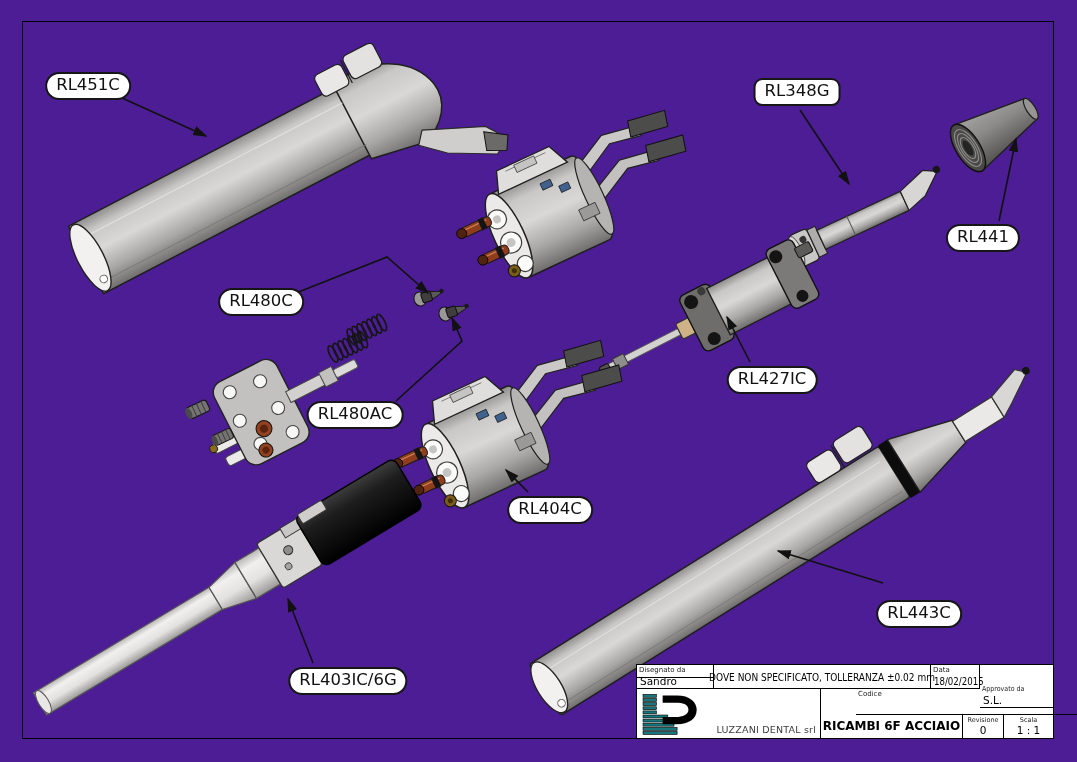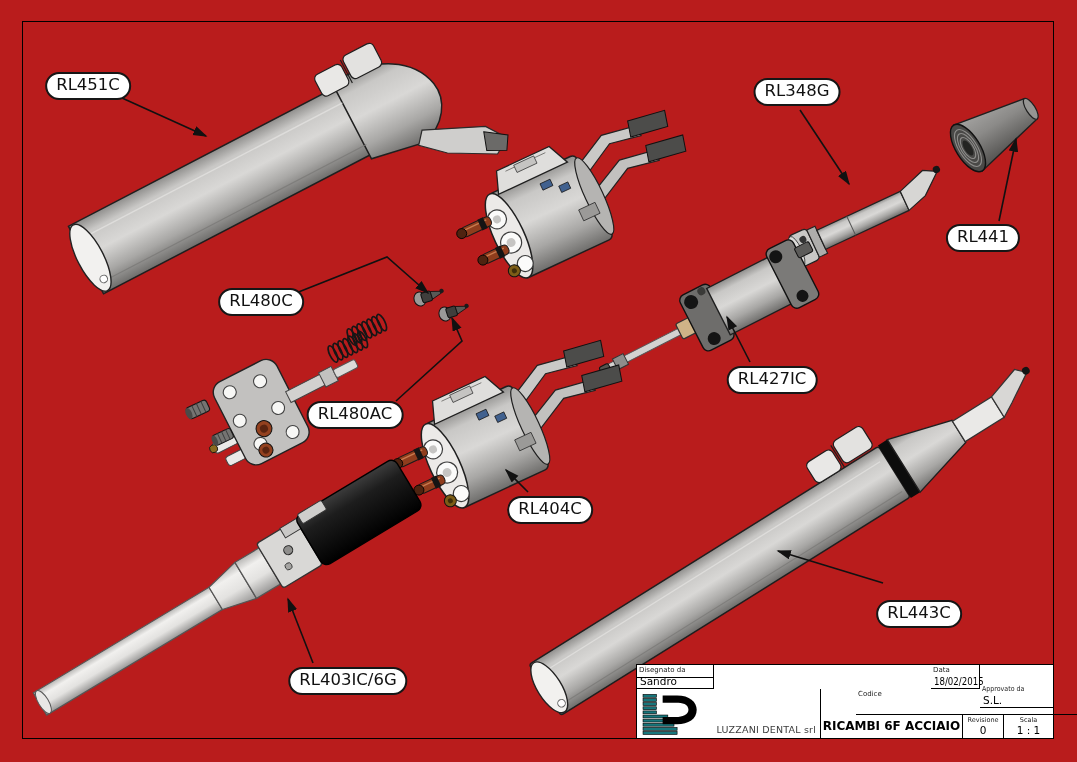--- a/index.html
+++ b/index.html
@@ -1,16 +1,16 @@
 <!DOCTYPE html>
 <html><head>
 <meta charset="utf-8">
 <style>
   html,body{margin:0;padding:0;background:#e8e8e8;}
-  .page{position:relative;width:1077px;height:762px;background:#b91c1c;overflow:hidden;
+  .page{position:relative;width:1077px;height:762px;background:#4c1d95;overflow:hidden;
         font-family:"DejaVu Sans","Liberation Sans",sans-serif;}
   .frame{position:absolute;left:22px;top:21px;width:1030px;height:716px;border:1.7px solid #000;}
   svg.draw{position:absolute;left:0;top:0;width:1077px;height:762px;}
   .leader{fill:none;stroke:#111;stroke-width:1.6px;}
   .bubble{position:absolute;transform:translate(-50%,-50%);background:#fff;border:2px solid #161616;
           border-radius:20px;padding:2px 9px 3px 9px;font-size:16.5px;color:#111;white-space:nowrap;
           line-height:1.15;}
   
   .tblock{position:absolute;right:0;bottom:0;width:416px;height:73px;background:#fff;
           border-left:1.4px solid #000;border-top:1.4px solid #000;font-family:"DejaVu Sans","Liberation Sans",sans-serif;}
@@ -258,37 +258,40 @@
         <polyline points="396,401 462,341 452,318" class="leader" marker-end="url(#arrw)"></polyline>
         <polyline points="750,362 727,317" class="leader" marker-end="url(#arrw)"></polyline>
         <polyline points="528,492 506,470" class="leader" marker-end="url(#arrw)"></polyline>
         <polyline points="313,663 288,599" class="leader" marker-end="url(#arrw)"></polyline>
         <polyline points="883,583 778,551" class="leader" marker-end="url(#arrw)"></polyline>
       </g>
   </svg>
 
   <div id="callouts">
       <div class="bubble" style="left: 88px; top: 86px;">RL451C</div>
-      <div class="bubble" style="left: 797px; top: 92px;">RL348G</div>
+      <div class="bubble" style="left: 797px; top: 92px; border-radius: 9px;">RL348G</div>
       <div class="bubble" style="left: 983px; top: 238px;">RL441</div>
       <div class="bubble" style="left: 261px; top: 302px;">RL480C</div>
       <div class="bubble" style="left: 355px; top: 415px;">RL480AC</div>
       <div class="bubble" style="left: 772px; top: 380px;">RL427IC</div>
       <div class="bubble" style="left: 550px; top: 510px;">RL404C</div>
       <div class="bubble" style="left: 348px; top: 681px;">RL403IC/6G</div>
       <div class="bubble" style="left: 919px; top: 614px;">RL443C</div>
     </div>
 
   <div class="frame">
 
     <div class="tblock">
       <div class="cell c-disegnato bR bB">
         <span class="lab">Disegnato da</span>
         <span class="mid"></span>
         <span class="val">Sandro</span>
+      </div>
+      <div class="cell c-toll bR bB">
+        <span class="t">DOVE NON SPECIFICATO, TOLLERANZA ±0.02 mm</span>
       </div>
       <div class="cell c-data bR bB">
         <span class="lab">Data</span>
         <span class="val">18/02/2015</span>
       </div>
       <div class="cell c-appr bB">
         <span class="lab">Approvato da</span>
         <span class="val">S.L.</span>
       </div>
       <div class="cell c-logo bR">

